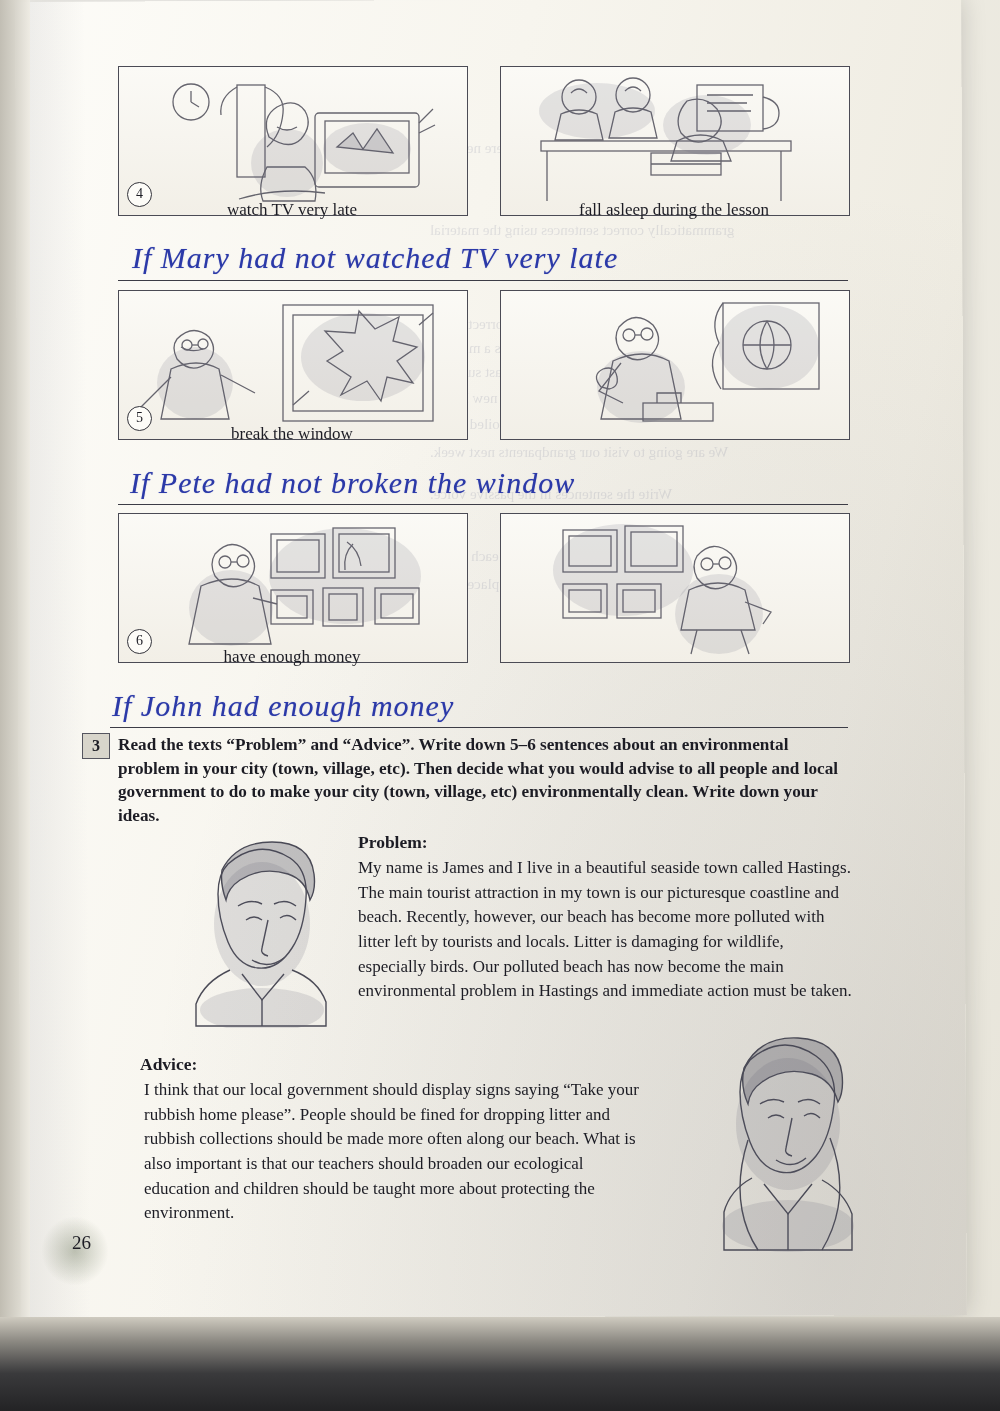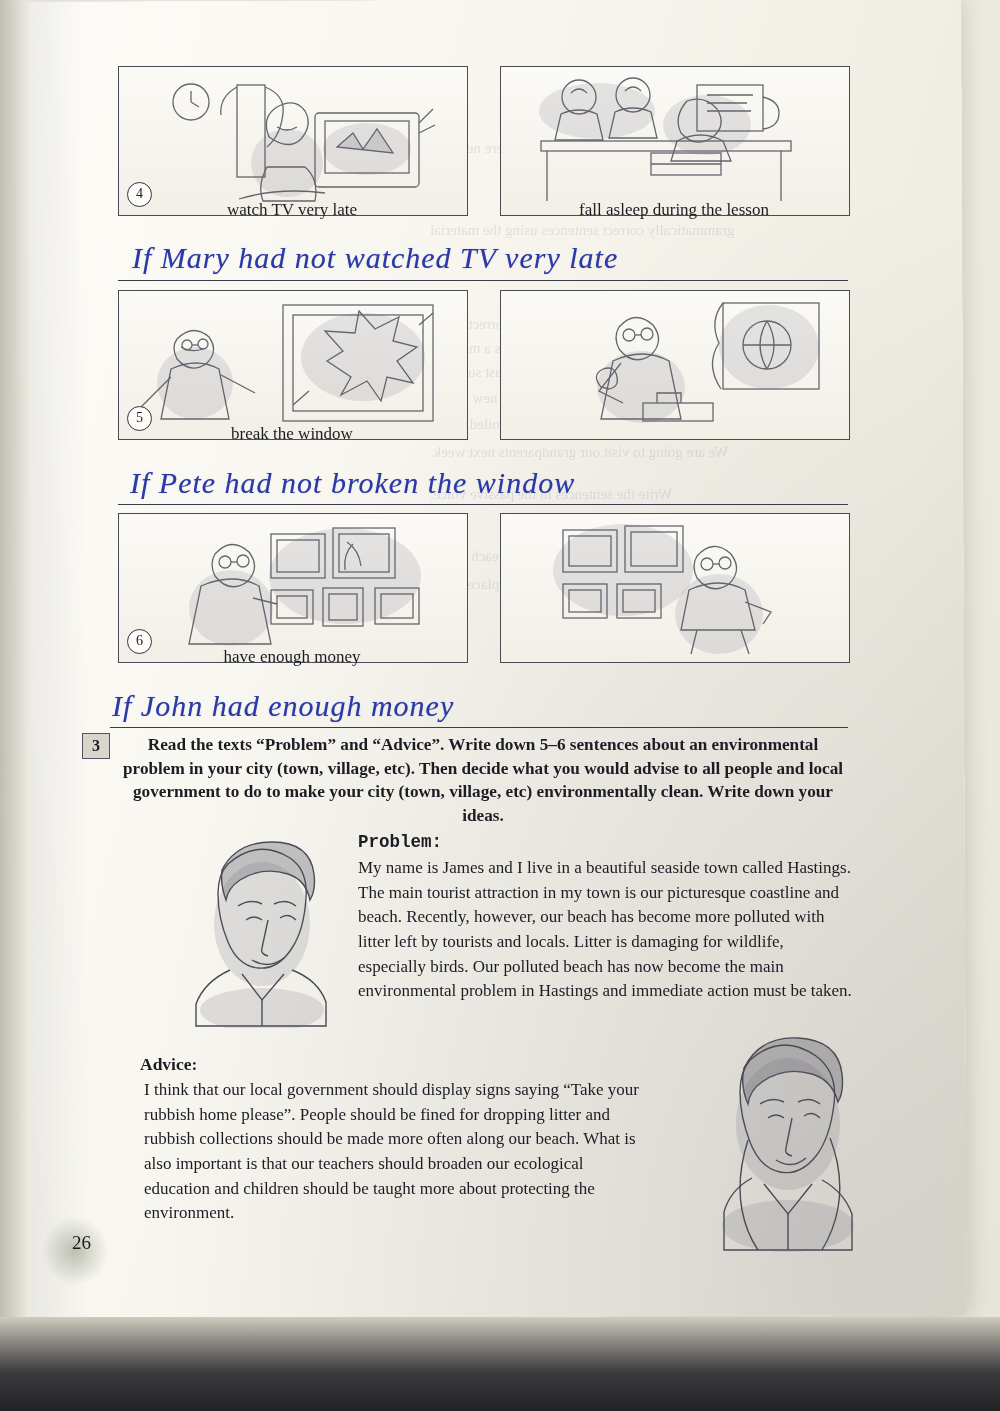--- a/index.html
+++ b/index.html
@@ -365,21 +365,21 @@
             </g>
           </svg>
         </div>
         <div class="cap left">have enough money</div>
       </div>
       <div class="hand-line" style="top:214px; left:-8px; width:738px;"></div>
       <div class="hand" style="left:-6px; top:176px;">If John had enough money</div>
     </div>
 
     <div class="ex-num" style="top:733px;">3</div>
-    <div class="ex-text" style="top:733px;text-align:center;">Read the texts “Problem” and “Advice”. Write down 5–6 sentences about an environmental problem in your city (town, village, etc). Then decide what you would advise to all people and local government to do to make your city (town, village, etc) environmentally clean. Write down your ideas.</div>
+    <div class="ex-text" style="top:733px;">Read the texts “Problem” and “Advice”. Write down 5–6 sentences about an environmental problem in your city (town, village, etc). Then decide what you would advise to all people and local government to do to make your city (town, village, etc) environmentally clean. Write down your ideas.</div>
 
     <div class="portrait" style="left:176px; top:828px;">
       <svg width="172" height="200" viewBox="0 0 172 200">
         <g fill="none" stroke="#4a4a56" stroke-width="1.4">
           <path d="M52 36 q30 -26 62 -6 q18 12 16 40 q-2 32 -14 50 q-14 22 -34 20 q-20 -2 -30 -26 q-10 -24 -10 -48 q0 -20 10 -30z"></path>
           <path d="M46 42 q14 -28 50 -28 q38 0 42 32 q2 16 -4 26 q-4 -20 -22 -26 q-26 -8 -48 6 q-12 8 -14 20 q-6 -16 -4 -30z" fill="rgba(70,70,86,0.30)"></path>
           <path d="M62 78 q12 -8 24 -2 M98 76 q12 -6 22 2"></path>
           <path d="M70 92 q8 -6 16 0 M104 90 q8 -6 16 2"></path>
           <path d="M92 92 l-6 28 q-2 6 6 8"></path>
           <path d="M76 132 q16 10 32 -2"></path>
@@ -387,21 +387,21 @@
           <path d="M66 146 l20 26 l22 -26"></path>
           <path d="M86 172 l0 26"></path>
         </g>
         <g fill="rgba(95,95,115,0.16)">
           <ellipse cx="86" cy="96" rx="48" ry="62"></ellipse>
           <ellipse cx="86" cy="182" rx="62" ry="22"></ellipse>
         </g>
       </svg>
     </div>
 
-    <div class="lbl" style="left:358px; top:832px;font-family:Liberation Mono, monospace;">Problem:</div>
+    <div class="lbl" style="left:358px; top:832px;">Problem:</div>
     <div class="para" style="left:358px; top:856px; width:496px;">My name is James and I live in a beautiful seaside town called Hastings. The main tourist attraction in my town is our picturesque coastline and beach. Recently, however, our beach has become more polluted with litter left by tourists and locals. Litter is damaging for wildlife, especially birds. Our polluted beach has now become the main environmental problem in Hastings and immediate action must be taken.</div>
 
     <div class="lbl" style="left:140px; top:1054px;">Advice:</div>
     <div class="para" style="left:144px; top:1078px; width:500px;">I think that our local government should display signs saying “Take your rubbish home please”. People should be fined for dropping litter and rubbish collections should be made more often along our beach. What is also important is that our teachers should broaden our ecological education and children should be taught more about protecting the environment.</div>
 
     <div class="portrait" style="left:694px; top:1020px;">
       <svg width="180" height="232" viewBox="0 0 180 232">
         <g fill="none" stroke="#4a4a56" stroke-width="1.4">
           <path d="M56 40 q32 -28 66 -4 q22 16 18 48 q-4 34 -18 52 q-16 20 -36 16 q-20 -4 -30 -30 q-10 -26 -10 -50 q0 -20 10 -32z"></path>
           <path d="M50 48 q16 -32 54 -30 q40 2 44 36 q2 18 -4 28 q-6 -22 -26 -28 q-28 -8 -50 8 q-12 8 -14 22 q-8 -18 -4 -36z" fill="rgba(70,70,86,0.32)"></path>

